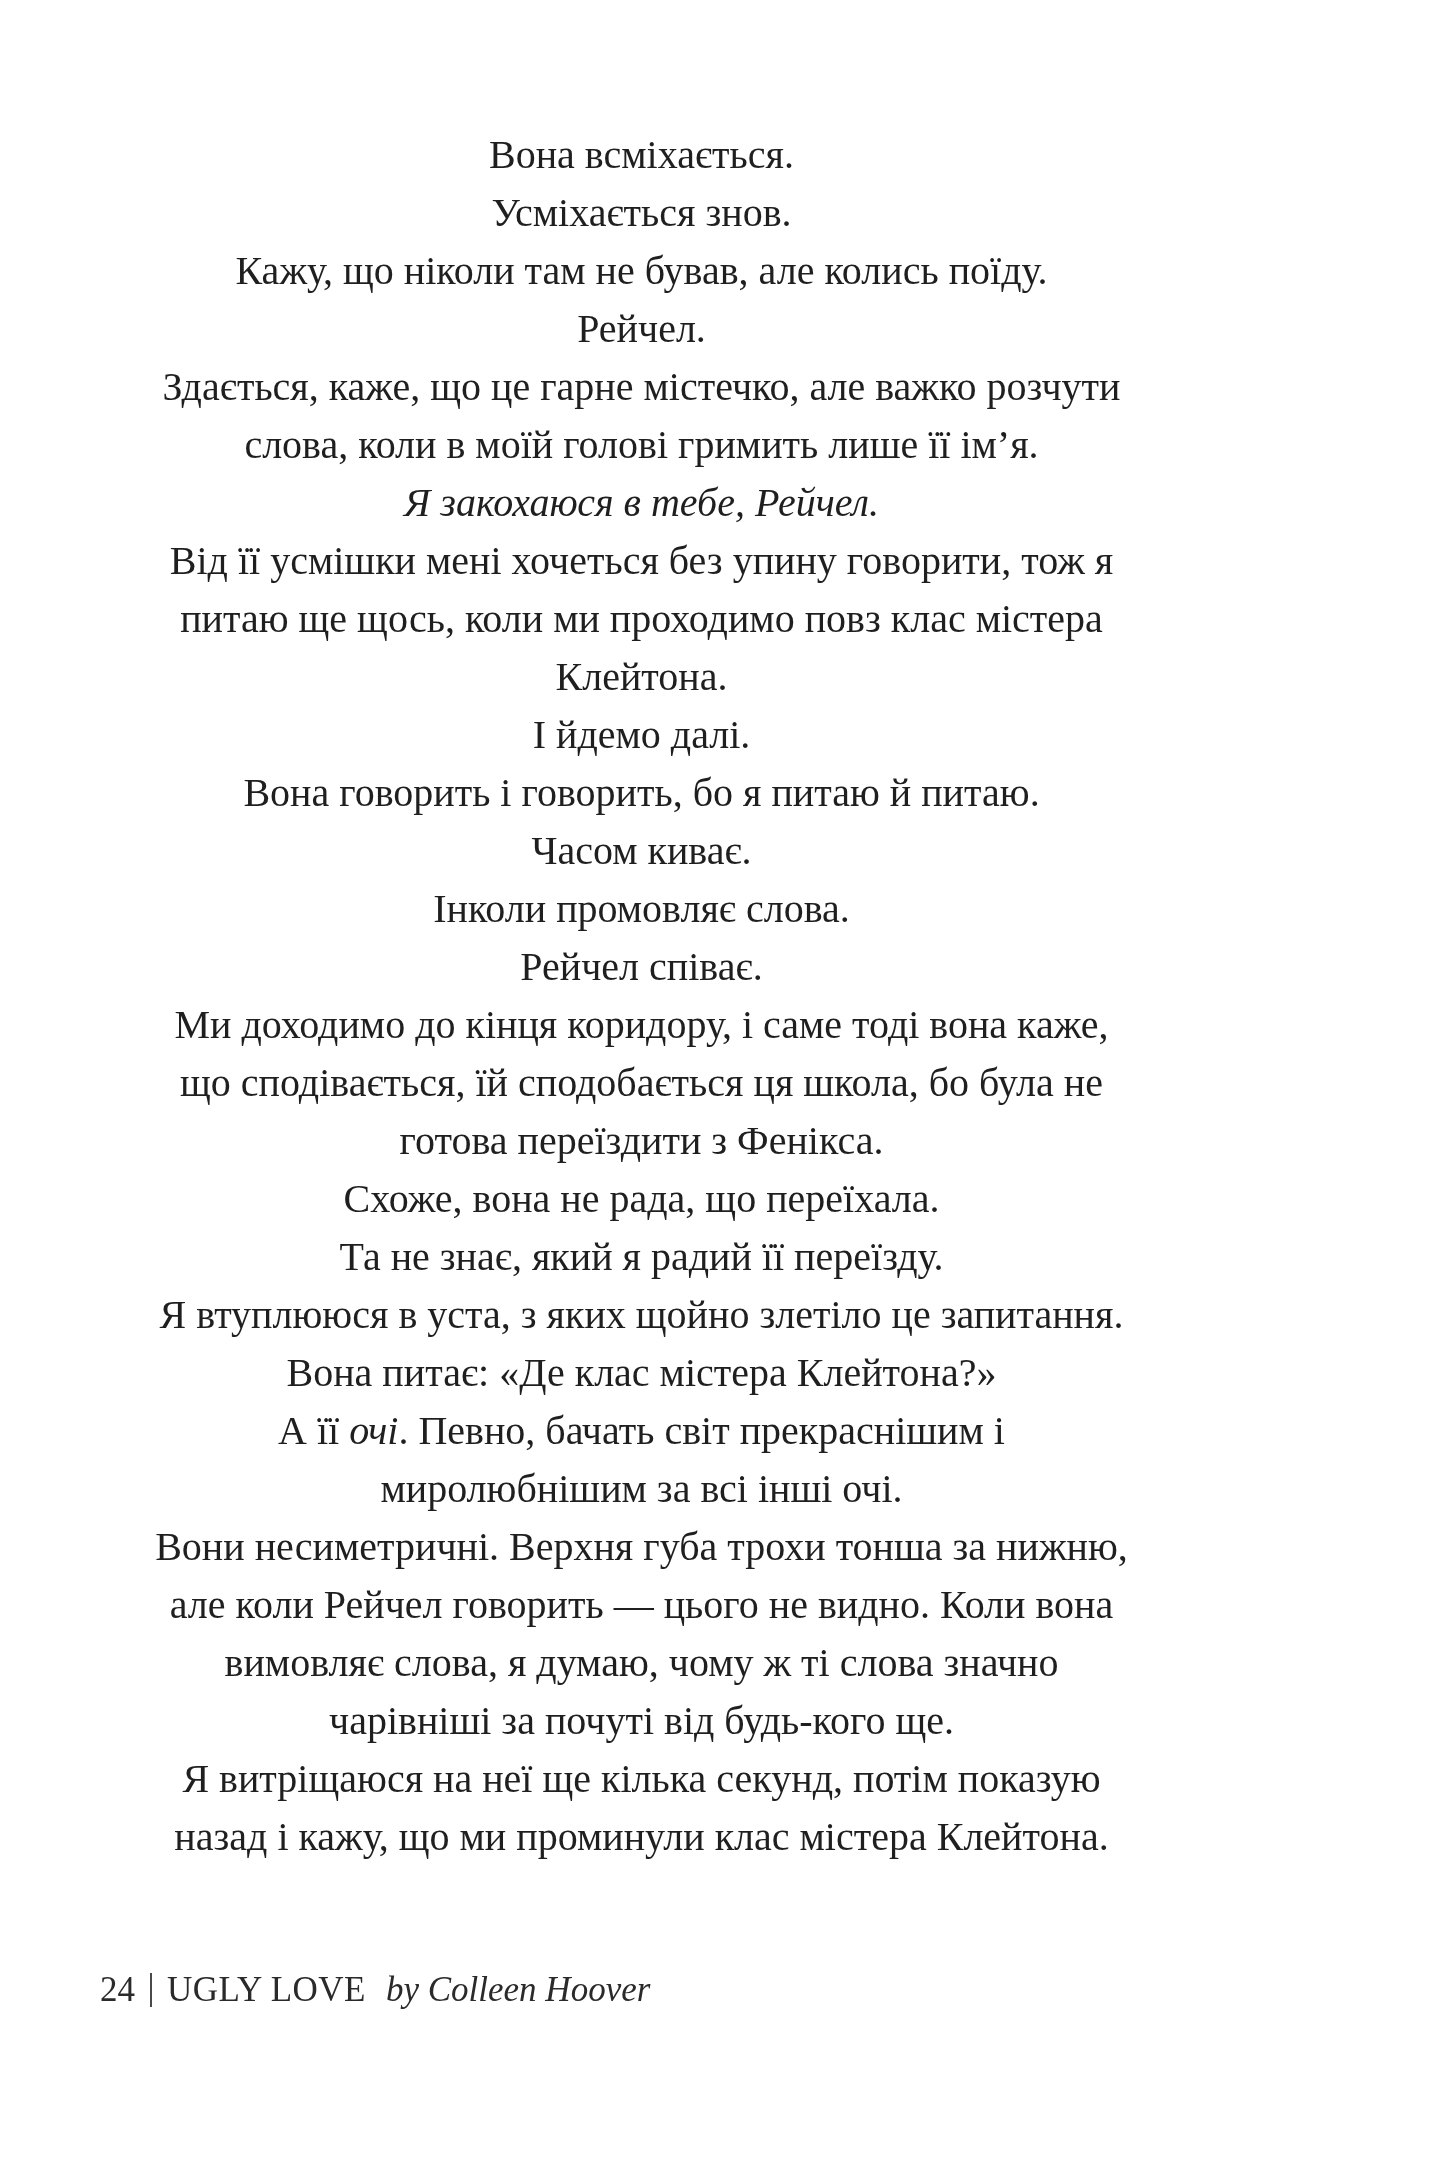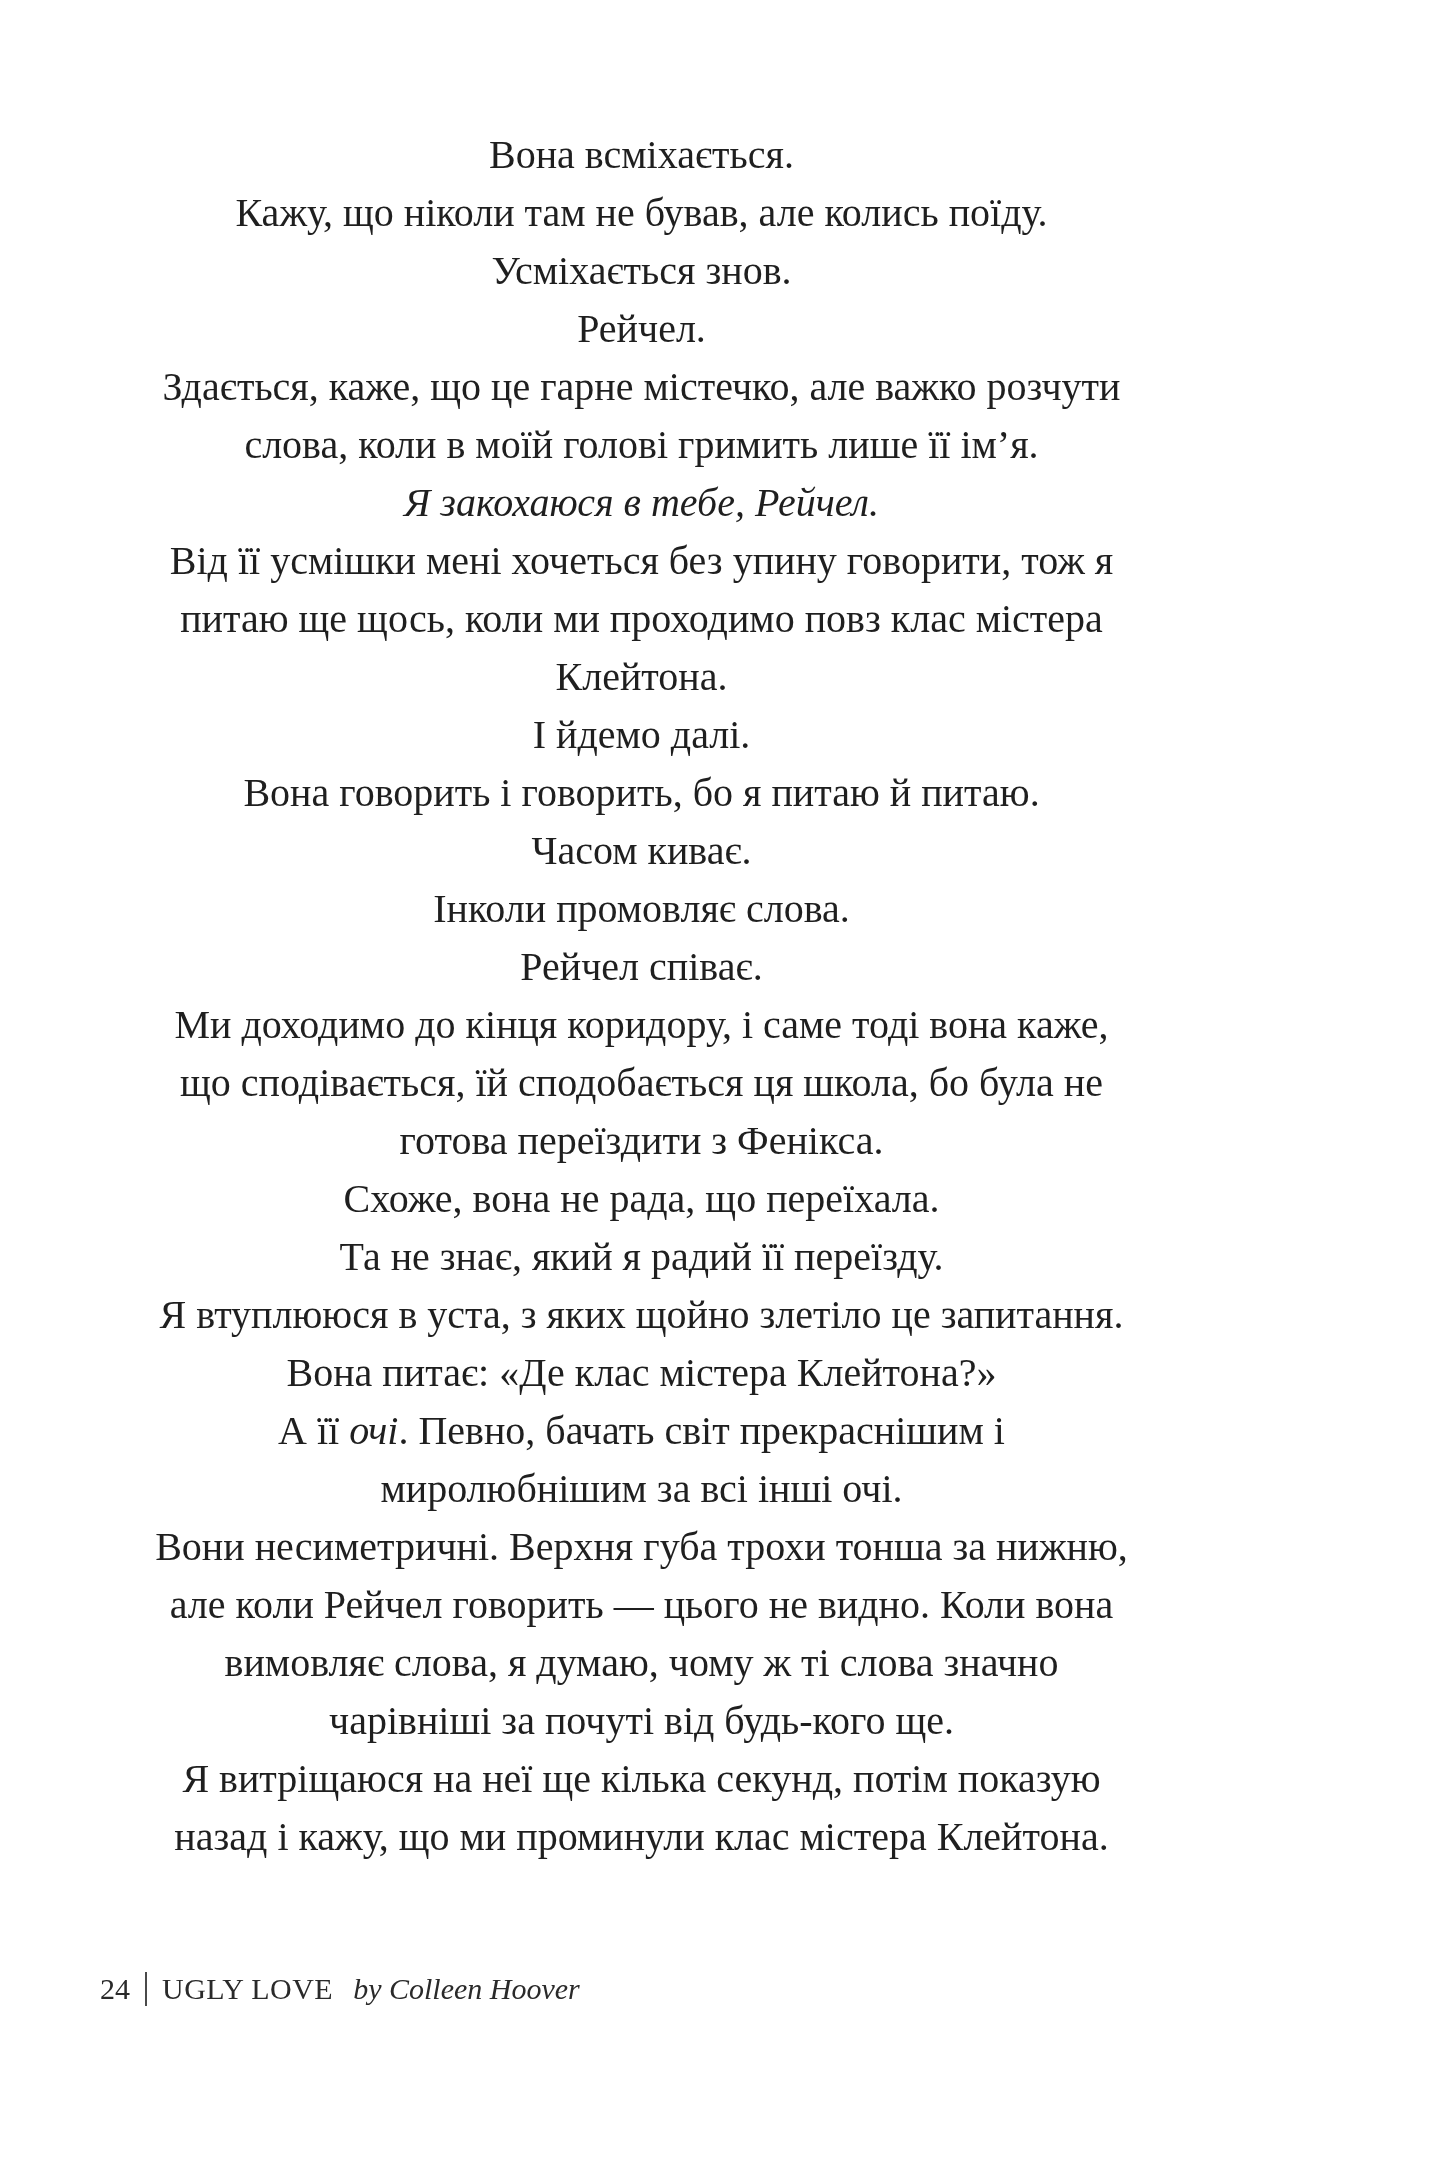--- a/index.html
+++ b/index.html
@@ -30,21 +30,21 @@
   }
   .para em {
     font-style: italic;
   }
   .footer {
     position: absolute;
     left: 100px;
     top: 1972px;
     display: flex;
     align-items: center;
-    font-size: 30px;
+    font-size: 35px;
     color: #2a2a2a;
     line-height: 1;
   }
   .footer .divider {
     display: inline-block;
     width: 2px;
     height: 34px;
     background: #4a4a4a;
     margin: 0 15px;
   }
@@ -56,22 +56,22 @@
     margin-left: 20px;
   }
 </style>
 </head>
 <body>
 
 <div class="page">
 
   <main class="text-block" id="paragraphs">
       <p class="para"><span>Вона всміхається.</span></p>
+      <p class="para"><span>Усміхається знов.</span></p>
       <p class="para"><span>Кажу, що ніколи там не бував, але колись поїду.</span></p>
-      <p class="para"><span>Усміхається знов.</span></p>
       <p class="para"><span>Рейчел.</span></p>
       <p class="para"><span>Здається, каже, що це гарне містечко, але важко розчути слова, коли в моїй голові гримить лише її ім’я.</span></p>
       <p class="para"><em>Я закохаюся в тебе, Рейчел.</em></p>
       <p class="para"><span>Від її усмішки мені хочеться без упину говорити, тож я питаю ще щось, коли ми проходимо повз клас містера Клейтона.</span></p>
       <p class="para"><span>І йдемо далі.</span></p>
       <p class="para"><span>Вона говорить і говорить, бо я питаю й питаю.</span></p>
       <p class="para"><span>Часом киває.</span></p>
       <p class="para"><span>Інколи промовляє слова.</span></p>
       <p class="para"><span>Рейчел співає.</span></p>
       <p class="para"><span>Ми доходимо до кінця коридору, і саме тоді вона каже, що сподівається, їй сподобається ця школа, бо була не готова переїздити з Фенікса.</span></p>

